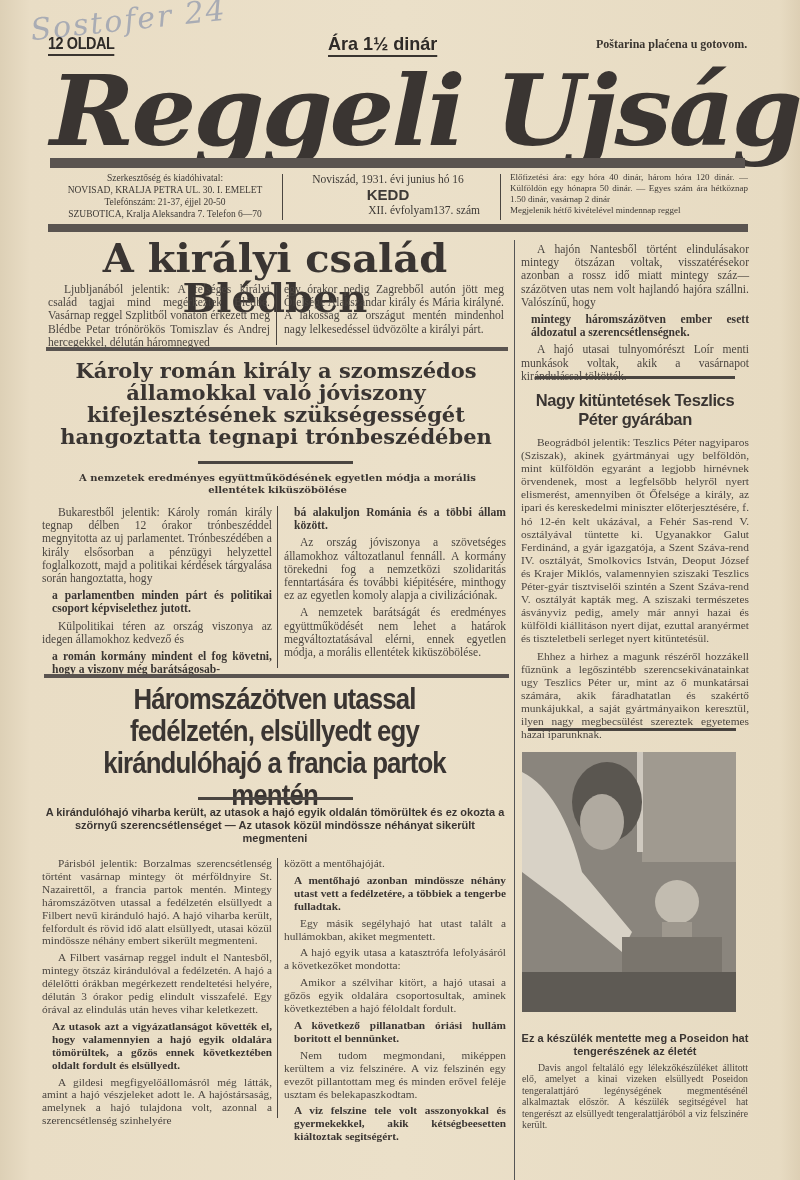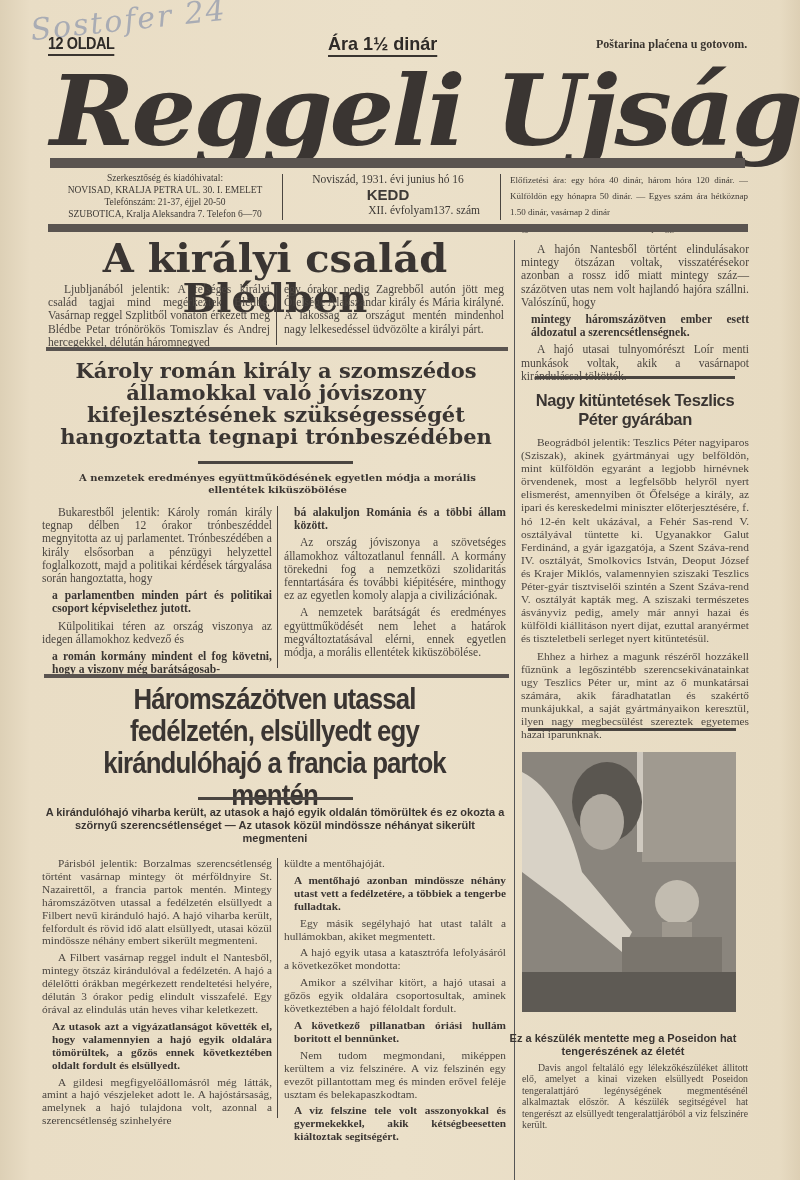--- a/index.html
+++ b/index.html
@@ -47,21 +47,21 @@
   <div class="abs vline" style="left:282px;top:174px;height:46px"></div>
   <div class="abs info" style="left:292px;width:192px;font-size:11.5px;line-height:15px">
     <div>Noviszád, 1931. évi junius hó 16</div>
     <div class="kedd">KEDD</div>
     <div style="display:flex;justify-content:flex-end;padding:0 4px 0 10px">
       <span>XII. évfolyam</span>
       <span>137. szám</span>
     </div>
   </div>
   <div class="abs vline" style="left:500px;top:174px;height:46px"></div>
-  <div class="abs info" style="left:510px;width:238px;text-align:justify;font-size:9px;line-height:16px">
+  <div class="abs info" style="left:510px;width:238px;text-align:justify;font-size:9px;line-height:11px">
     <div>Előfizetési ára: egy hóra 40 dinár, három hóra 120 dinár. — Külföldön egy hónapra 50 dinár. — Egyes szám ára hétköznap 1.50 dinár, vasárnap 2 dinár</div>
     <div style="text-align:left">Megjelenik hétfő kivételével mindennap reggel</div>
   </div>
   <div class="abs rule-thick" style="left:48px;top:224px;width:700px;height:8px"></div>
 
   <div class="abs hl" style="left:45px;top:238px;width:460px;font-size:40px;line-height:40px">A királyi család Blédben</div>
   <div class="abs body" style="left:48px;top:283px;width:222px">
       <p>Ljubljanából jelentik: A felséges királyi család tagjai mind megérkeztek Blédbe. Vasárnap reggel Szplitből vonaton érkezett meg Blédbe Petar trónörökös Tomiszlav és Andrej hercegekkel, délután háromnegyed</p>
     </div>
   <div class="abs vline" style="left:276px;top:285px;height:60px"></div>
@@ -110,37 +110,37 @@
       <ellipse cx="85" cy="50" rx="35" ry="40" fill="#5a5650"></ellipse>
       <ellipse cx="80" cy="70" rx="22" ry="28" fill="#b0aaa0"></ellipse>
       <path d="M0 20 Q40 40 60 120 L110 180 L100 200 L40 150 L0 120Z" fill="#d8d2c6"></path>
       <circle cx="155" cy="150" r="22" fill="#c2bcb0"></circle>
       <rect x="140" y="170" width="30" height="40" fill="#9e988e"></rect>
       <rect x="100" y="185" width="100" height="45" fill="#7a756d"></rect>
       <rect x="0" y="220" width="214" height="40" fill="#5e5a54"></rect>
     </svg>
   </div>
 
-  <div class="abs cond" style="left:508px;top:1032px;width:230px;font-size:11px;line-height:12.5px">Ez a készülék mentette meg a Poseidon hat tengerészének az életét</div>
+  <div class="abs cond" style="left:520px;top:1032px;width:230px;font-size:11px;line-height:12.5px">Ez a készülék mentette meg a Poseidon hat tengerészének az életét</div>
   <div class="abs body" style="left:522px;top:1062px;width:226px;font-size:9.8px;line-height:11.4px">
       <p>Davis angol feltaláló egy lélekzőkészüléket állitott elő, amelyet a kinai vizeken elsüllyedt Poseidon tengeralattjáró legénységének megmentésénél alkalmaztak először. A készülék segitségével hat tengerészt az elsüllyedt tengeralattjáróból a viz felszinére került.</p>
     </div>
 
   <div class="abs" style="left:42px;top:683px;width:465px;font-family:'Liberation Sans',sans-serif;font-weight:bold;font-size:30px;line-height:32px;color:#3a3532;text-align:center;letter-spacing:-1px;transform:scaleX(.86);transform-origin:center">Háromszázötven utassal fedélzetén, elsüllyedt egy kirándulóhajó a francia partok mentén</div>
   <div class="abs deco" style="left:198px;top:797px;width:155px"></div>
   <div class="abs cond" style="left:44px;top:806px;width:462px;font-size:11px;line-height:13px">A kirándulóhajó viharba került, az utasok a hajó egyik oldalán tömörültek és ez okozta a szörnyű szerencsétlenséget — Az utasok közül mindössze néhányat sikerült megmenteni</div>
   <div class="abs body" style="left:42px;top:857px;width:230px;font-size:11.3px;line-height:12.9px">
     <p>Párisból jelentik: Borzalmas szerencsétlenség történt vasárnap mintegy öt mérföldnyire St. Nazairettől, a francia partok mentén. Mintegy háromszázötven utassal a fedélzetén elsüllyedt a Filbert nevű kiránduló hajó. A hajó viharba került, felfordult és rövid idő alatt elsüllyedt, utasai közül mindössze néhány embert sikerült megmenteni.</p>
     <p>A Filbert vasárnap reggel indult el Nantesből, mintegy ötszáz kirándulóval a fedélzetén. A hajó a délelőtti órákban megérkezett rendeltetési helyére, délután 3 órakor pedig elindult visszafelé. Egy órával az elindulás után heves vihar keletkezett.</p>
     <p class="b">Az utasok azt a vigyázatlanságot követték el, hogy valamennyien a hajó egyik oldalára tömörültek, a gőzös ennek következtében oldalt fordult és elsüllyedt.</p>
     <p>A gildesi megfigyelőállomásról még látták, amint a hajó vészjeleket adott le. A hajóstársaság, amelynek a hajó tulajdona volt, azonnal a szerencsétlenség szinhelyére</p>
   </div>
   <div class="abs vline" style="left:277px;top:858px;height:260px"></div>
   <div class="abs body" style="left:284px;top:857px;width:222px;font-size:11.3px;line-height:12.9px">
-    <p style="text-indent:0">küldte a mentőhajóját.</p>
+    <p style="text-indent:0">között a mentőhajóját.</p>
     <p class="b">A mentőhajó azonban mindössze néhány utast vett a fedélzetére, a többiek a tengerbe fulladtak.</p>
     <p>Egy másik segélyhajó hat utast talált a hullámokban, akiket megmentett.</p>
     <p>A hajó egyik utasa a katasztrófa lefolyásáról a következőket mondotta:</p>
     <p>Amikor a szélvihar kitört, a hajó utasai a gőzös egyik oldalára csoportosultak, aminek következtében a hajó féloldalt fordult.</p>
     <p class="b">A következő pillanatban óriási hullám boritott el bennünket.</p>
     <p>Nem tudom megmondani, miképpen kerültem a viz felszinére. A viz felszinén egy evezőt pillantottam meg és minden erővel feléje usztam és belekapaszkodtam.</p>
     <p class="b">A viz felszine tele volt asszonyokkal és gyermekekkel, akik kétségbeesetten kiáltoztak segitségért.</p>
   </div>
 </div>
 

